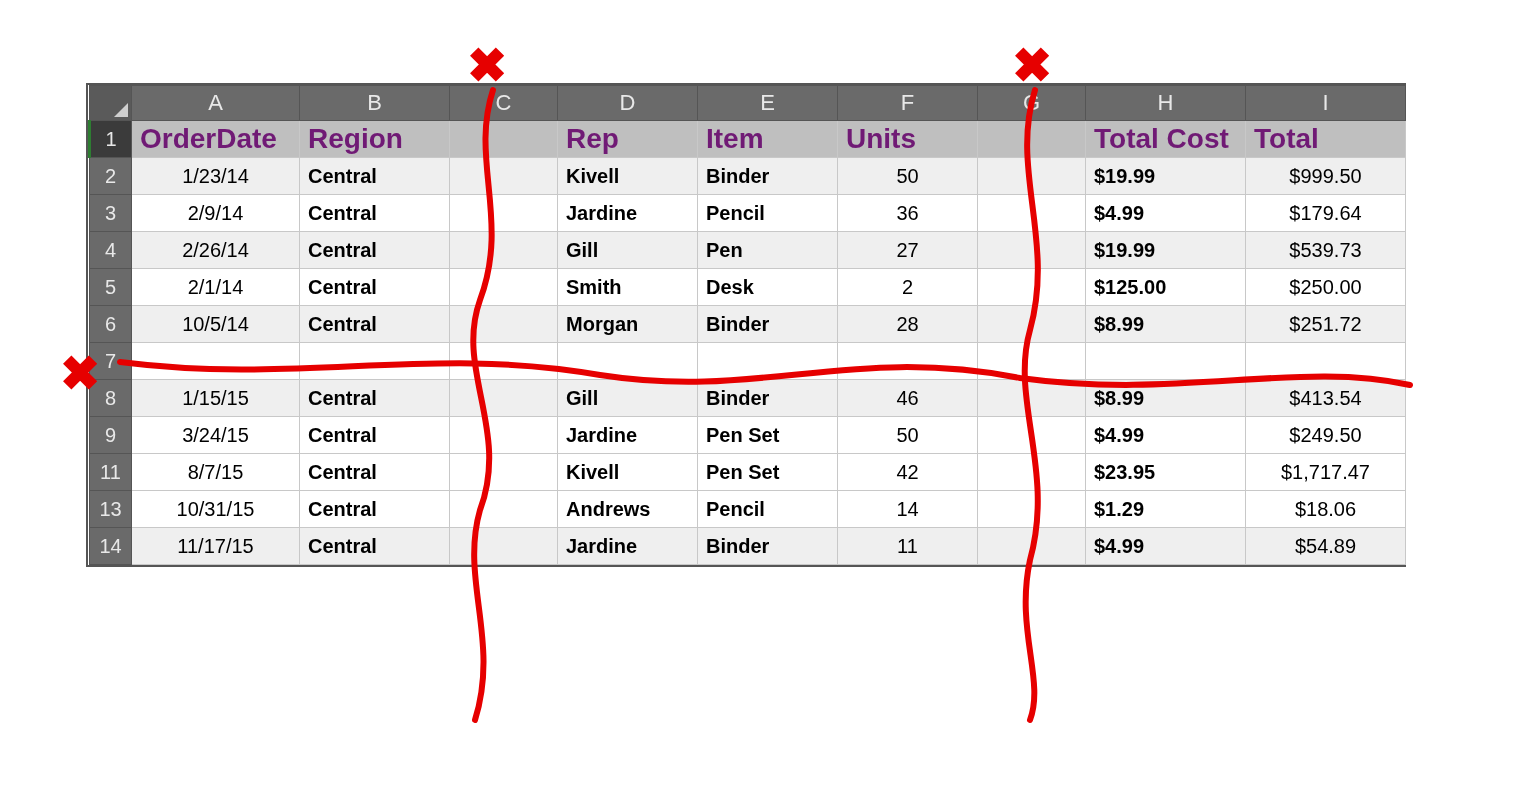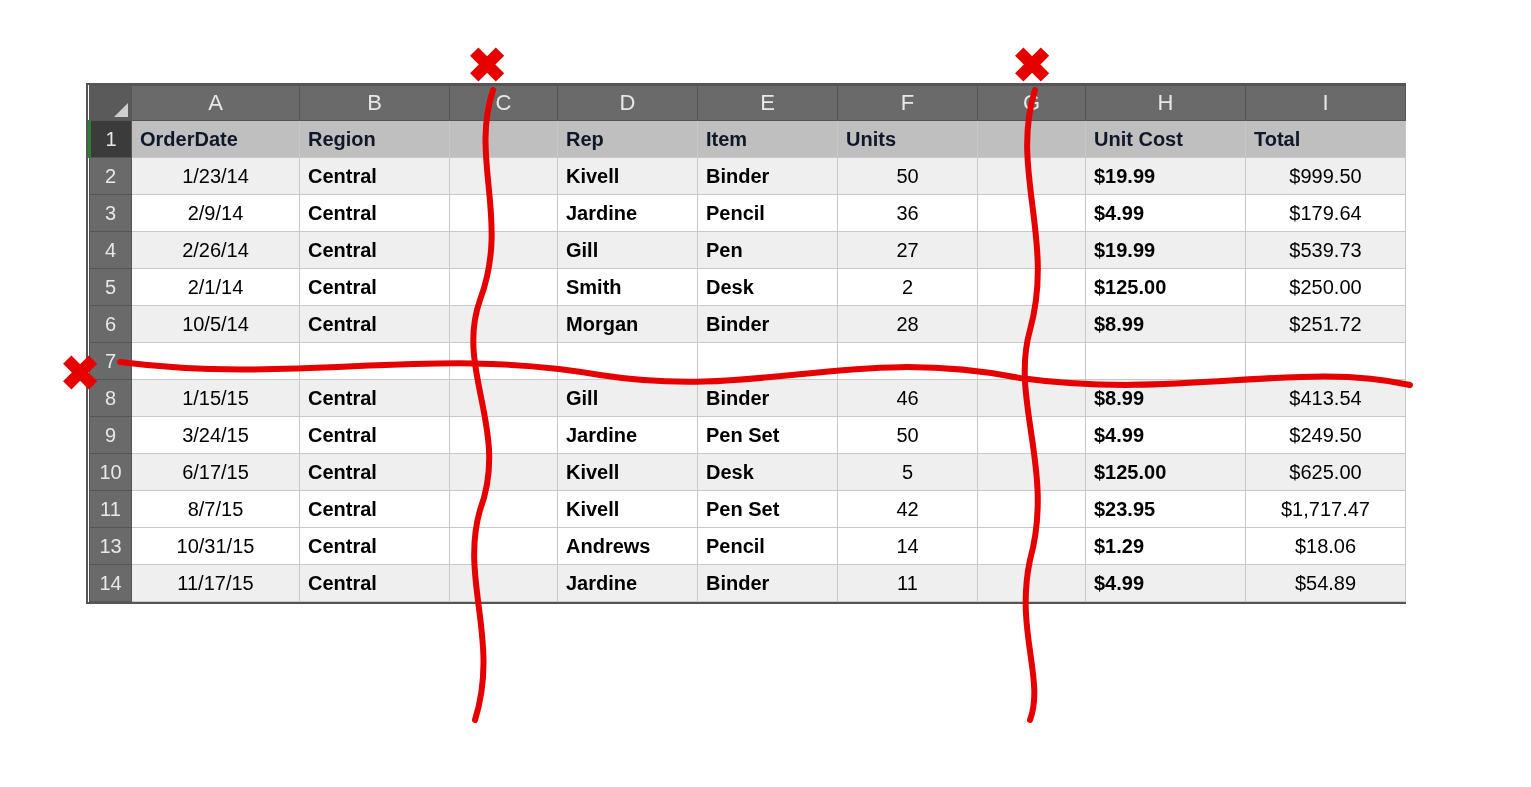--- a/index.html
+++ b/index.html
@@ -8,21 +8,21 @@
   table{border-collapse:collapse;width:100%;table-layout:fixed;}
   th,td{border:1px solid #c8c8c8;height:36px;padding:0 8px;font-size:20px;white-space:nowrap;overflow:hidden;}
   
   .colhead th{background:#6a6a6a;color:#e8e8e8;font-weight:400;text-align:center;font-size:22px;height:34px;border:1px solid #555;}
   .colhead th.corner{background:#5a5a5a;position:relative;}
   .colhead th.corner::after{content:"";position:absolute;right:3px;bottom:3px;width:0;height:0;border-left:14px solid transparent;border-bottom:14px solid #cfcfcf;}
   
   td.rownum{background:#6a6a6a;color:#e8e8e8;text-align:center;font-size:20px;border:1px solid #555;width:40px;}
   td.rownum.sel{background:#3b3b3b;border-left:3px solid #2e7d32;}
   
-  tr.hdr td.cell{background:#bfbfbf;color:#0f172a;font-weight:700;font-size:20px;}
+  tr.hdr td.cell{background:#bfbfbf;color:#701a75;font-weight:700;font-size:28px;}
   
   tr.band td.cell{background:#efefef;}
   tr.plain td.cell{background:#ffffff;}
   
   .r{text-align:center;}
   .l{text-align:left;font-weight:bold;}
   
   col.c0{width:42px;}   
   col.cA{width:168px;}
   col.cB{width:150px;}
@@ -73,21 +73,21 @@
 
       <tr class="hdr">
         <td class="rownum sel">1</td>
         <td class="cell l">OrderDate</td>
         <td class="cell l">Region</td>
         <td class="cell"></td>
         <td class="cell l">Rep</td>
         <td class="cell l">Item</td>
         <td class="cell l">Units</td>
         <td class="cell"></td>
-        <td class="cell l">Unit Cost</td>
+        <td class="cell l">Total Cost</td>
         <td class="cell l">Total</td>
       </tr>
 
       <tr class="band">
         <td class="rownum">2</td>
         <td class="cell r">1/23/14</td>
         <td class="cell l">Central</td>
         <td class="cell"></td>
         <td class="cell l">Kivell</td>
         <td class="cell l">Binder</td>
@@ -174,32 +174,20 @@
         <td class="cell r">3/24/15</td>
         <td class="cell l">Central</td>
         <td class="cell"></td>
         <td class="cell l">Jardine</td>
         <td class="cell l">Pen Set</td>
         <td class="cell r">50</td>
         <td class="cell"></td>
         <td class="cell l">$4.99</td>
         <td class="cell r">$249.50</td>
       </tr>
-      <tr class="band">
-        <td class="rownum">10</td>
-        <td class="cell r">6/17/15</td>
-        <td class="cell l">Central</td>
-        <td class="cell"></td>
-        <td class="cell l">Kivell</td>
-        <td class="cell l">Desk</td>
-        <td class="cell r">5</td>
-        <td class="cell"></td>
-        <td class="cell l">$125.00</td>
-        <td class="cell r">$625.00</td>
-      </tr>
       <tr class="plain">
         <td class="rownum">11</td>
         <td class="cell r">8/7/15</td>
         <td class="cell l">Central</td>
         <td class="cell"></td>
         <td class="cell l">Kivell</td>
         <td class="cell l">Pen Set</td>
         <td class="cell r">42</td>
         <td class="cell"></td>
         <td class="cell l">$23.95</td>

